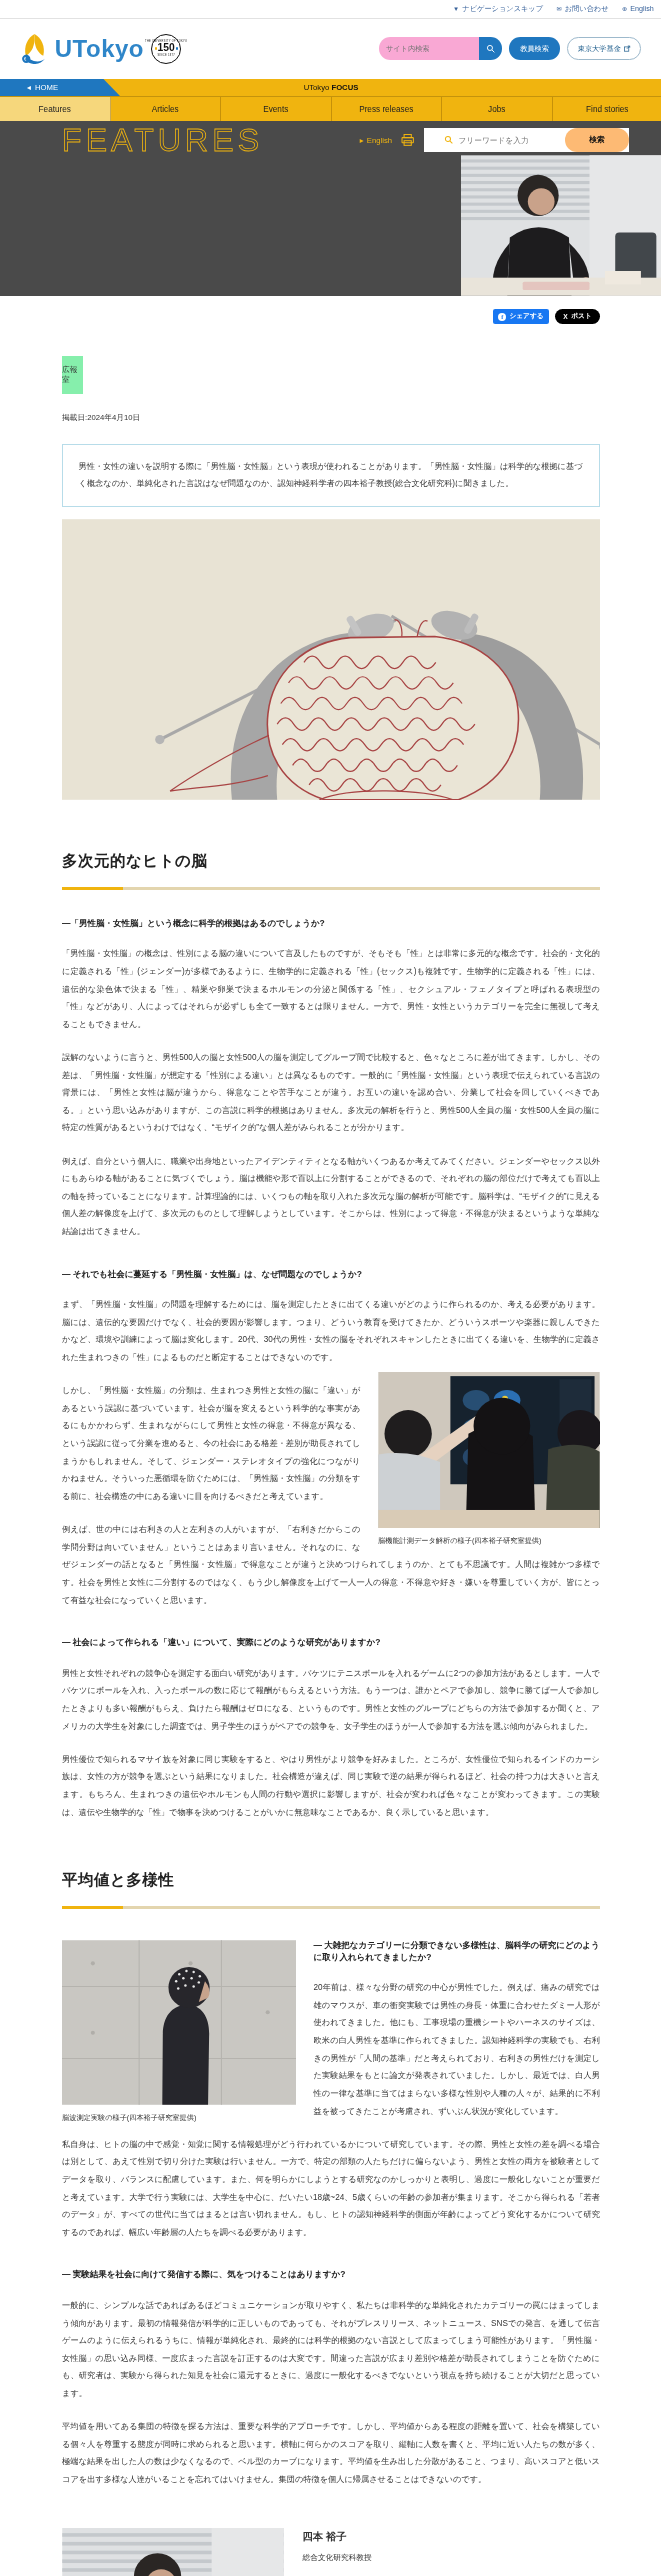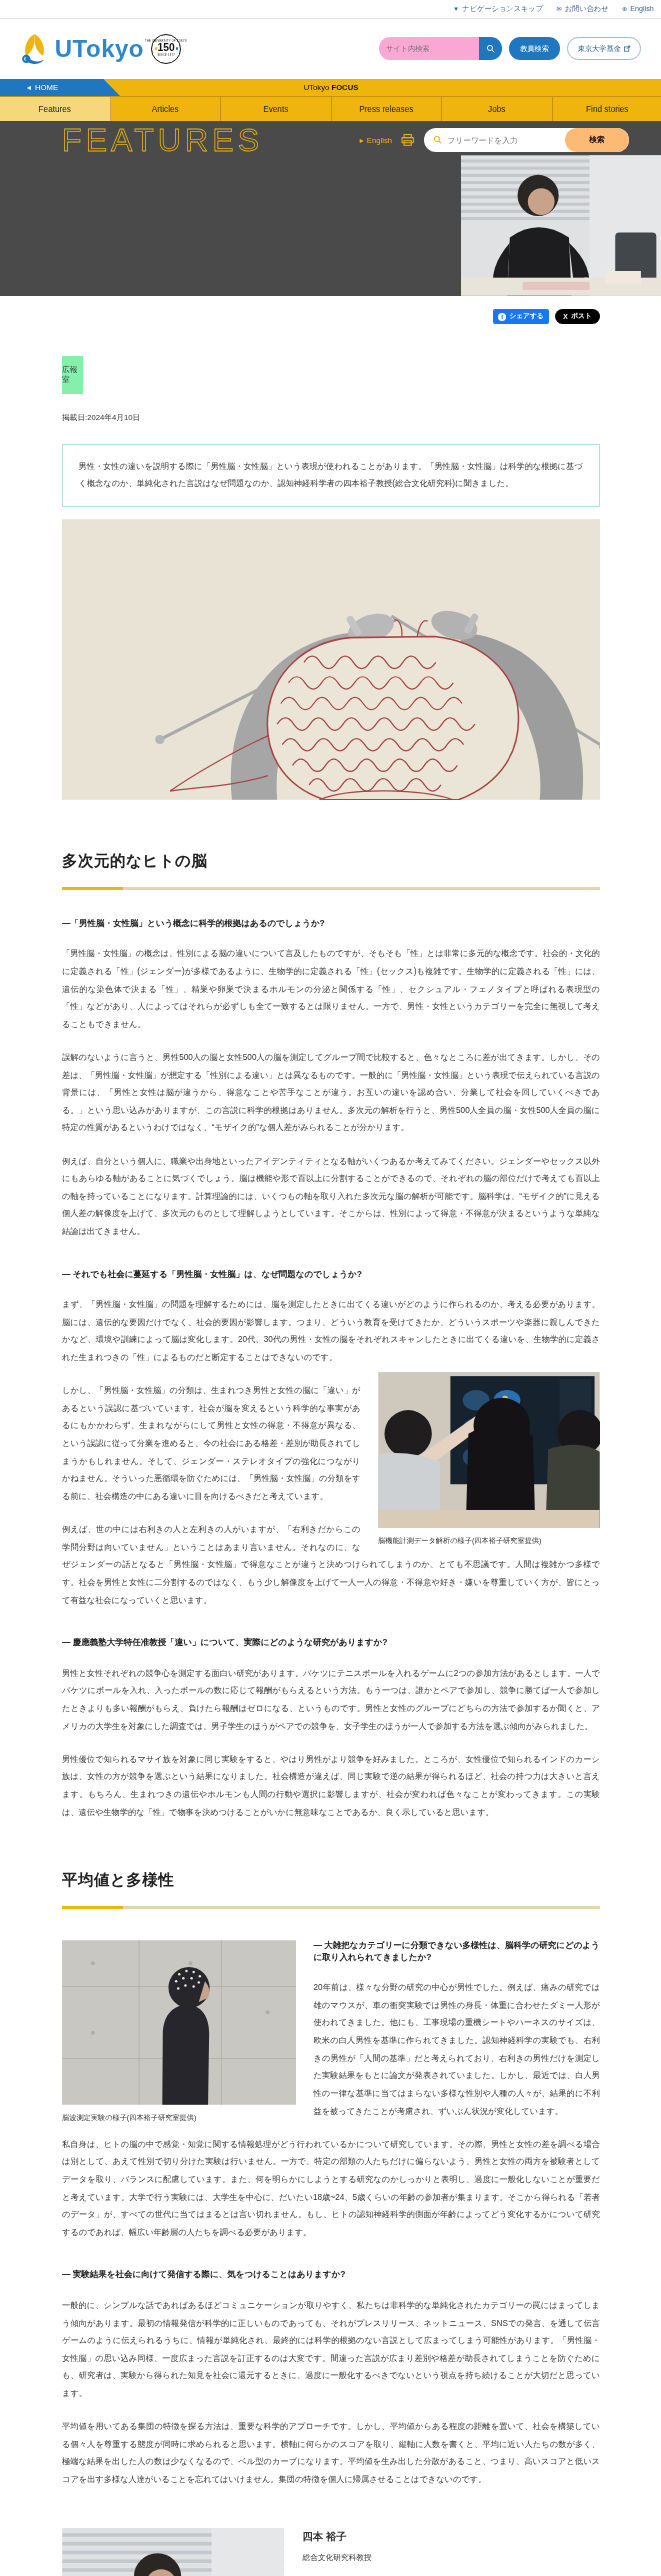--- a/index.html
+++ b/index.html
@@ -48,21 +48,21 @@
   .tab:last-child { border-right: none; }
   .tab.active { background: #f6d77c; }
 
   
   .hero { background: #4a4a4a; overflow: hidden; }
   .hero-top { display: flex; align-items: center; justify-content: space-between; padding: 4.1px 33px 0 62px; height: 34px; }
   .hero-big { font-size: 32px; font-weight: 300; letter-spacing: 4.1px; color: transparent;
     -webkit-text-stroke: 0.8px #f0b40f; line-height: 1; }
   .hero-tools { display: flex; align-items: center; gap: 9.3px; }
   .hero-eng { color: #f0b40f; font-size: 7.7px; text-decoration: none; display: flex; gap: 3.1px; align-items: center; cursor: pointer; }
-  .hero-search { display: flex; align-items: center; background: #fff; border-radius: 12px; height: 24px; width: 205px; padding-left: 9px; }
+  .hero-search { display: flex; align-items: center; background: #fff; border-radius: 0; height: 24px; width: 205px; padding-left: 20px; }
   .hero-search input { flex: 1; border: none; outline: none; font-size: 7.7px; color: #666; margin-left: 5.2px; }
   .hero-search .go { width: 64px; height: 24px; border-radius: 12px; background: #fdba74; color: #111;
     font-size: 7.7px; font-weight: bold; border: none; cursor: pointer; }
   .hero-main { display: flex; }
   .hero-title { width: 398px; padding: 30px 31px 32px 62px; color: #fff; font-size: 15.5px; font-weight: bold; line-height: 1.65; }
   .hero-photo { width: 201px; height: 141px; margin-left: auto; }
 
   
   .meta-row { display: flex; justify-content: space-between; align-items: flex-start; padding-top: 13.4px; }
   .dept-box { width: 21px; height: 38px; background: #86efac; display: flex; align-items: center; justify-content: center;
@@ -319,21 +319,21 @@
       <circle cx="392" cy="118" r="44" fill="#1a171b"></circle>
       <path d="M330 150 Q392 130 430 155 L430 303 L325 303 Z" fill="#3c4036"></path>
       <rect x="0" y="268" width="430" height="35" fill="#d9cbb6"></rect>
     </svg>
     <div class="fig-cap">脳機能計測データ解析の様子(四本裕子研究室提供)</div>
   </div>
   <p class="p">しかし、「男性脳・女性脳」の分類は、生まれつき男性と女性の脳に「違い」があるという誤認に基づいています。社会が脳を変えるという科学的な事実があるにもかかわらず、生まれながらにして男性と女性の得意・不得意が異なる、という誤認に従って分業を進めると、今の社会にある格差・差別が助長されてしまうかもしれません。そして、ジェンダー・ステレオタイプの強化につながりかねません。そういった悪循環を防ぐためには、「男性脳・女性脳」の分類をする前に、社会構造の中にある違いに目を向けるべきだと考えています。</p>
   <p class="p">例えば、世の中には右利きの人と左利きの人がいますが、「右利きだからこの学問分野は向いていません」ということはあまり言いません。それなのに、なぜジェンダーの話となると「男性脳・女性脳」で得意なことが違うと決めつけられてしまうのか、とても不思議です。人間は複雑かつ多様です。社会を男性と女性に二分割するのではなく、もう少し解像度を上げて一人一人の得意・不得意や好き・嫌いを尊重していく方が、皆にとって有益な社会になっていくと思います。</p>
   <div class="clear"></div>
 
-  <p class="q">― 慶應義塾大学特任准教授「違い」について、実際にどのような研究がありますか?</p>
+  <p class="q">― 社会によって作られる「違い」について、実際にどのような研究がありますか?</p>
   <p class="p">男性と女性それぞれの競争心を測定する面白い研究があります。バケツにテニスボールを入れるゲームに2つの参加方法があるとします。一人でバケツにボールを入れ、入ったボールの数に応じて報酬がもらえるという方法。もう一つは、誰かとペアで参加し、競争に勝てば一人で参加したときよりも多い報酬がもらえ、負けたら報酬はゼロになる、というものです。男性と女性のグループにどちらの方法で参加するか聞くと、アメリカの大学生を対象にした調査では、男子学生のほうがペアでの競争を、女子学生のほうが一人で参加する方法を選ぶ傾向がみられました。</p>
   <p class="p">男性優位で知られるマサイ族を対象に同じ実験をすると、やはり男性がより競争を好みました。ところが、女性優位で知られるインドのカーシ族は、女性の方が競争を選ぶという結果になりました。社会構造が違えば、同じ実験で逆の結果が得られるほど、社会の持つ力は大きいと言えます。もちろん、生まれつきの遺伝やホルモンも人間の行動や選択に影響しますが、社会が変われば色々なことが変わってきます。この実験は、遺伝や生物学的な「性」で物事を決めつけることがいかに無意味なことであるか、良く示していると思います。</p>
 
   <div class="sec-head">
     <h2>平均値と多様性</h2>
     <div class="sec-bar"></div>
   </div>
 
   <div class="fig-left" style="margin-top:31px">
     <svg width="234" height="165" viewBox="0 0 455 320">

